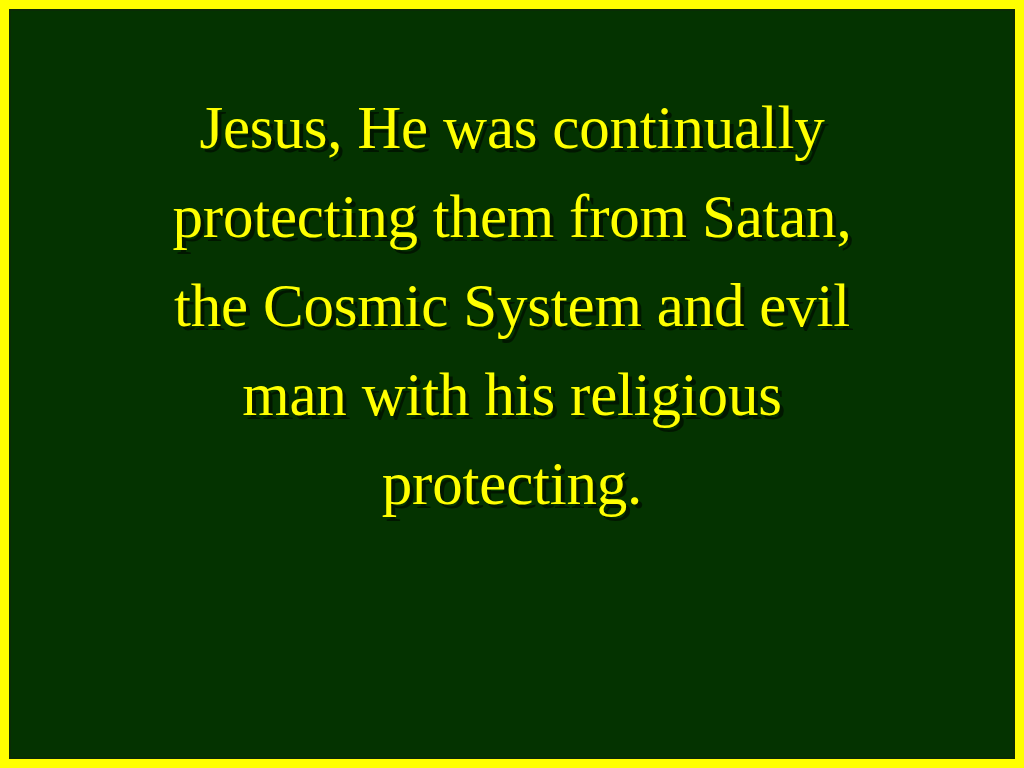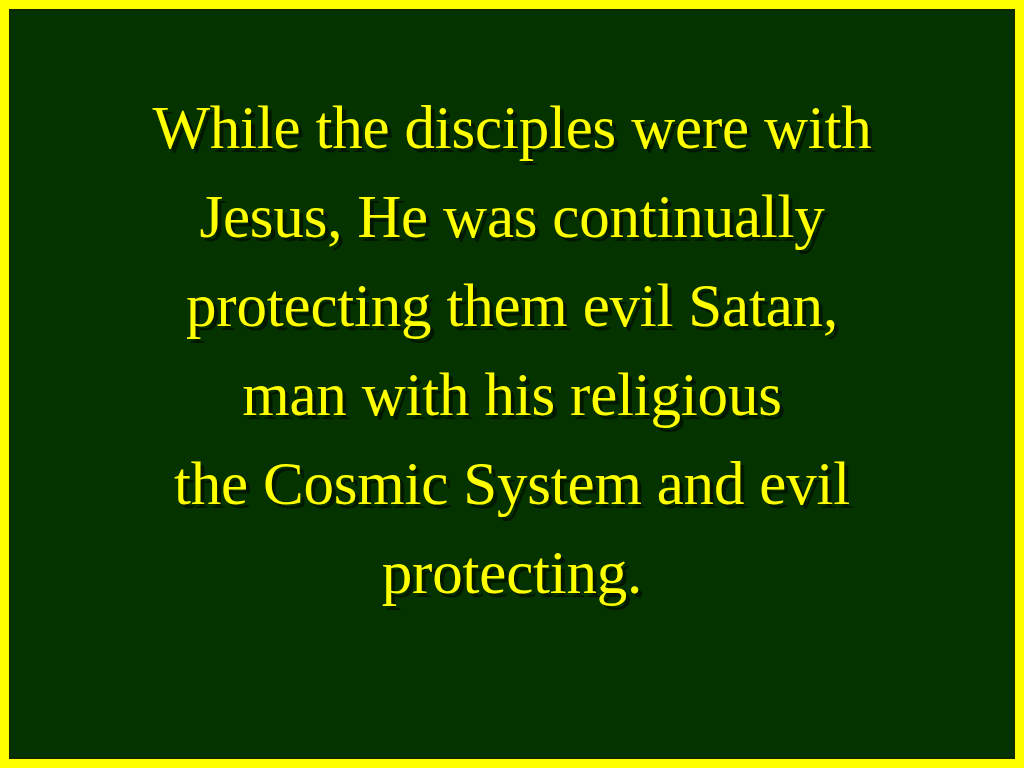--- a/index.html
+++ b/index.html
@@ -54,21 +54,20 @@
   }
 </style>
 </head>
 <body>
 
 <div id="slide">
 
   <div id="slide-inner-edge"></div>
 
   <div id="body-text">
-    <span class="line">While the disciples were with</span>
     <span class="line">Jesus, He was continually</span>
-    <span class="line">protecting them evil Satan,</span>
+    <span class="line">protecting them from Satan,</span>
+    <span class="line">the Cosmic System and evil</span>
     <span class="line">man with his religious</span>
-    <span class="line">the Cosmic System and evil</span>
     <span class="line">protecting.</span>
   </div>
 
 </div>
 
 </body></html>

